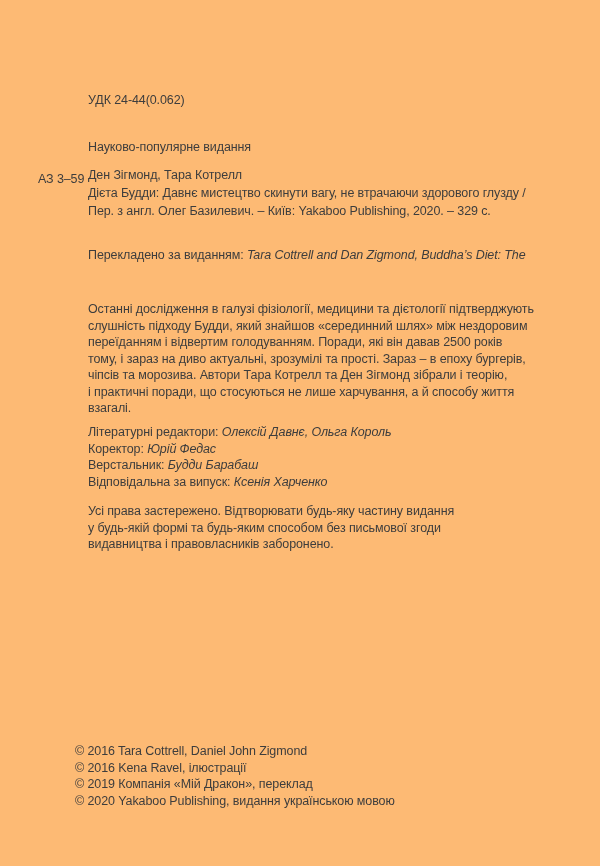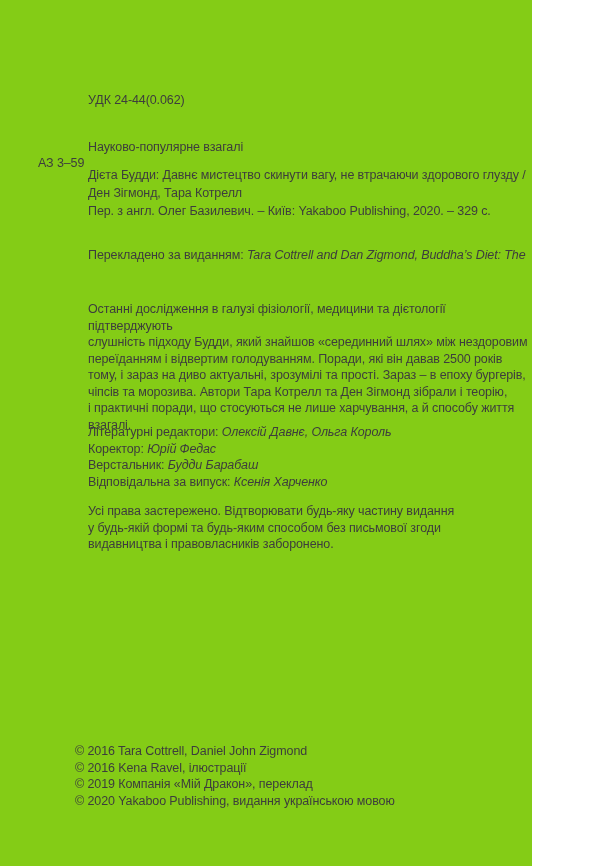--- a/index.html
+++ b/index.html
@@ -3,23 +3,23 @@
 <meta charset="utf-8">
 <title>Book imprint page</title>
 <style>
   html, body {
     margin: 0;
     padding: 0;
     background: #ffffff;
   }
   .page {
     position: relative;
-    width: 532px;
+    width: 600px;
     height: 866px;
-    background: #84cc16;
+    background: #fdba74;
     overflow: hidden;
     font-family: "Liberation Sans", sans-serif;
   }
   .blk {
     position: absolute;
     left: 88px;
     color: #3d3d3d;
     font-size: 12.5px;
     line-height: 16.5px;
     letter-spacing: -0.1px;
@@ -27,48 +27,48 @@
   }
   .pre {
     white-space: pre-line;
   }
   .card-block .card-line {
     line-height: 18px;
   }
   .author-mark {
     position: absolute;
     left: 38px;
-    top: 154px;
+    top: 170px;
     color: #3d3d3d;
     font-size: 12.5px;
     line-height: 18px;
     letter-spacing: -0.1px;
     white-space: nowrap;
   }
   em {
   }
   .copyright {
     left: 75px;
     margin-top: 48px;
   }
 </style>
 </head>
 <body>
 
 <div class="page">
 
   <div class="blk" style="top:92px">УДК 24-44(0.062)</div>
 
-  <div class="blk" style="top:139px">Науково-популярне взагалі</div>
+  <div class="blk" style="top:139px">Науково-популярне видання</div>
 
   <div class="author-mark">АЗ 3–59</div>
 
   <div class="blk card-block" style="top:166px">
+    <div class="card-line">Ден Зігмонд, Тара Котрелл</div>
     <div class="card-line">Дієта Будди: Давнє мистецтво скинути вагу, не втрачаючи здорового глузду /</div>
-    <div class="card-line">Ден Зігмонд, Тара Котрелл</div>
     <div class="card-line">Пер. з англ. Олег Базилевич. – Київ: Yakaboo Publishing, 2020. – 329 с.</div>
   </div>
 
   <div class="blk" style="top:247px">
     <div class="line">
       <span>Перекладено за виданням: </span><em>Tara Cottrell and Dan Zigmond, Buddha’s Diet: The</em>
     </div>
   </div>
 
   <div class="blk pre" style="top:301px">Останні дослідження в галузі фізіології, медицини та дієтології підтверджують

